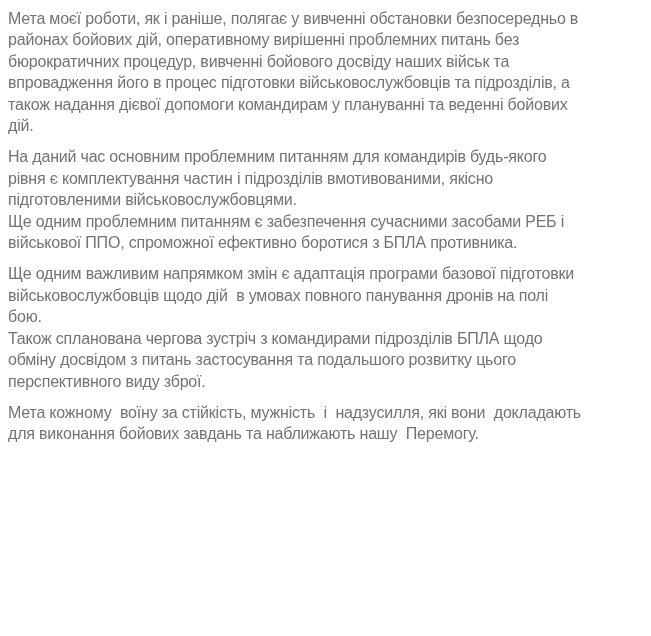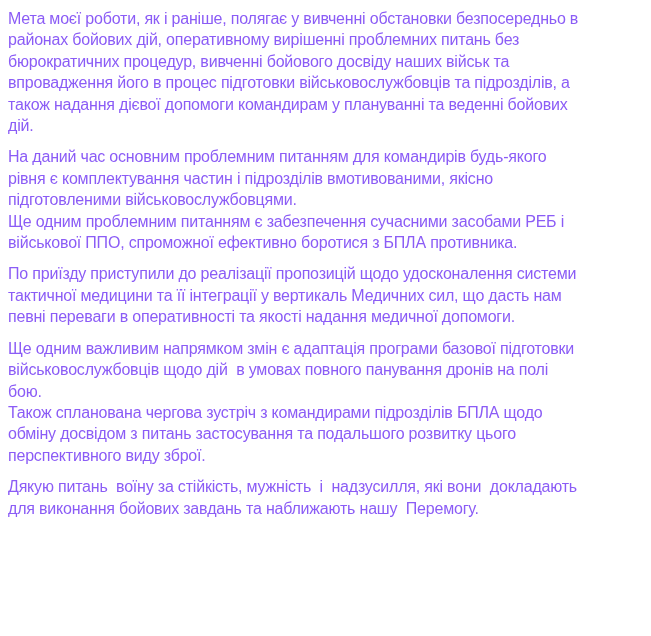--- a/index.html
+++ b/index.html
@@ -16,44 +16,41 @@
     box-sizing: border-box;
     width: 651px;
     padding: 8px 8px 0 8px;
   }
   .post p.para {
     margin: 0 0 10px 0;
     font-family: "Liberation Sans", sans-serif;
     font-size: 16px;
     line-height: 21.4px;
     letter-spacing: -0.2px;
-    color: #8b5cf6;
+    color: #737373;
     white-space: pre-wrap; 
     text-rendering: optimizeLegibility;
   }
 </style>
 </head>
 <body>
 
 <div class="post">
   <p class="para">Мета моєї роботи, як і раніше, полягає у вивченні обстановки безпосередньо в
 районах бойових дій, оперативному вирішенні проблемних питань без
 бюрократичних процедур, вивченні бойового досвіду наших військ та
 впровадження його в процес підготовки військовослужбовців та підрозділів, а
 також надання дієвої допомоги командирам у плануванні та веденні бойових
 дій.</p>
   <p class="para">На даний час основним проблемним питанням для командирів будь-якого
 рівня є комплектування частин і підрозділів вмотивованими, якісно
 підготовленими військовослужбовцями.
 Ще одним проблемним питанням є забезпечення сучасними засобами РЕБ і
 військової ППО, спроможної ефективно боротися з БПЛА противника.</p>
-  <p class="para">По приїзду приступили до реалізації пропозицій щодо удосконалення системи
-тактичної медицини та її інтеграції у вертикаль Медичних сил, що дасть нам
-певні переваги в оперативності та якості надання медичної допомоги.</p>
   <p class="para">Ще одним важливим напрямком змін є адаптація програми базової підготовки
 військовослужбовців щодо дій  в умовах повного панування дронів на полі
 бою.
 Також спланована чергова зустріч з командирами підрозділів БПЛА щодо
 обміну досвідом з питань застосування та подальшого розвитку цього
 перспективного виду зброї.</p>
-  <p class="para">Дякую питань  воїну за стійкість, мужність  і  надзусилля, які вони  докладають
+  <p class="para">Мета кожному  воїну за стійкість, мужність  і  надзусилля, які вони  докладають
 для виконання бойових завдань та наближають нашу  Перемогу.</p>
 </div>
 
 </body></html>

